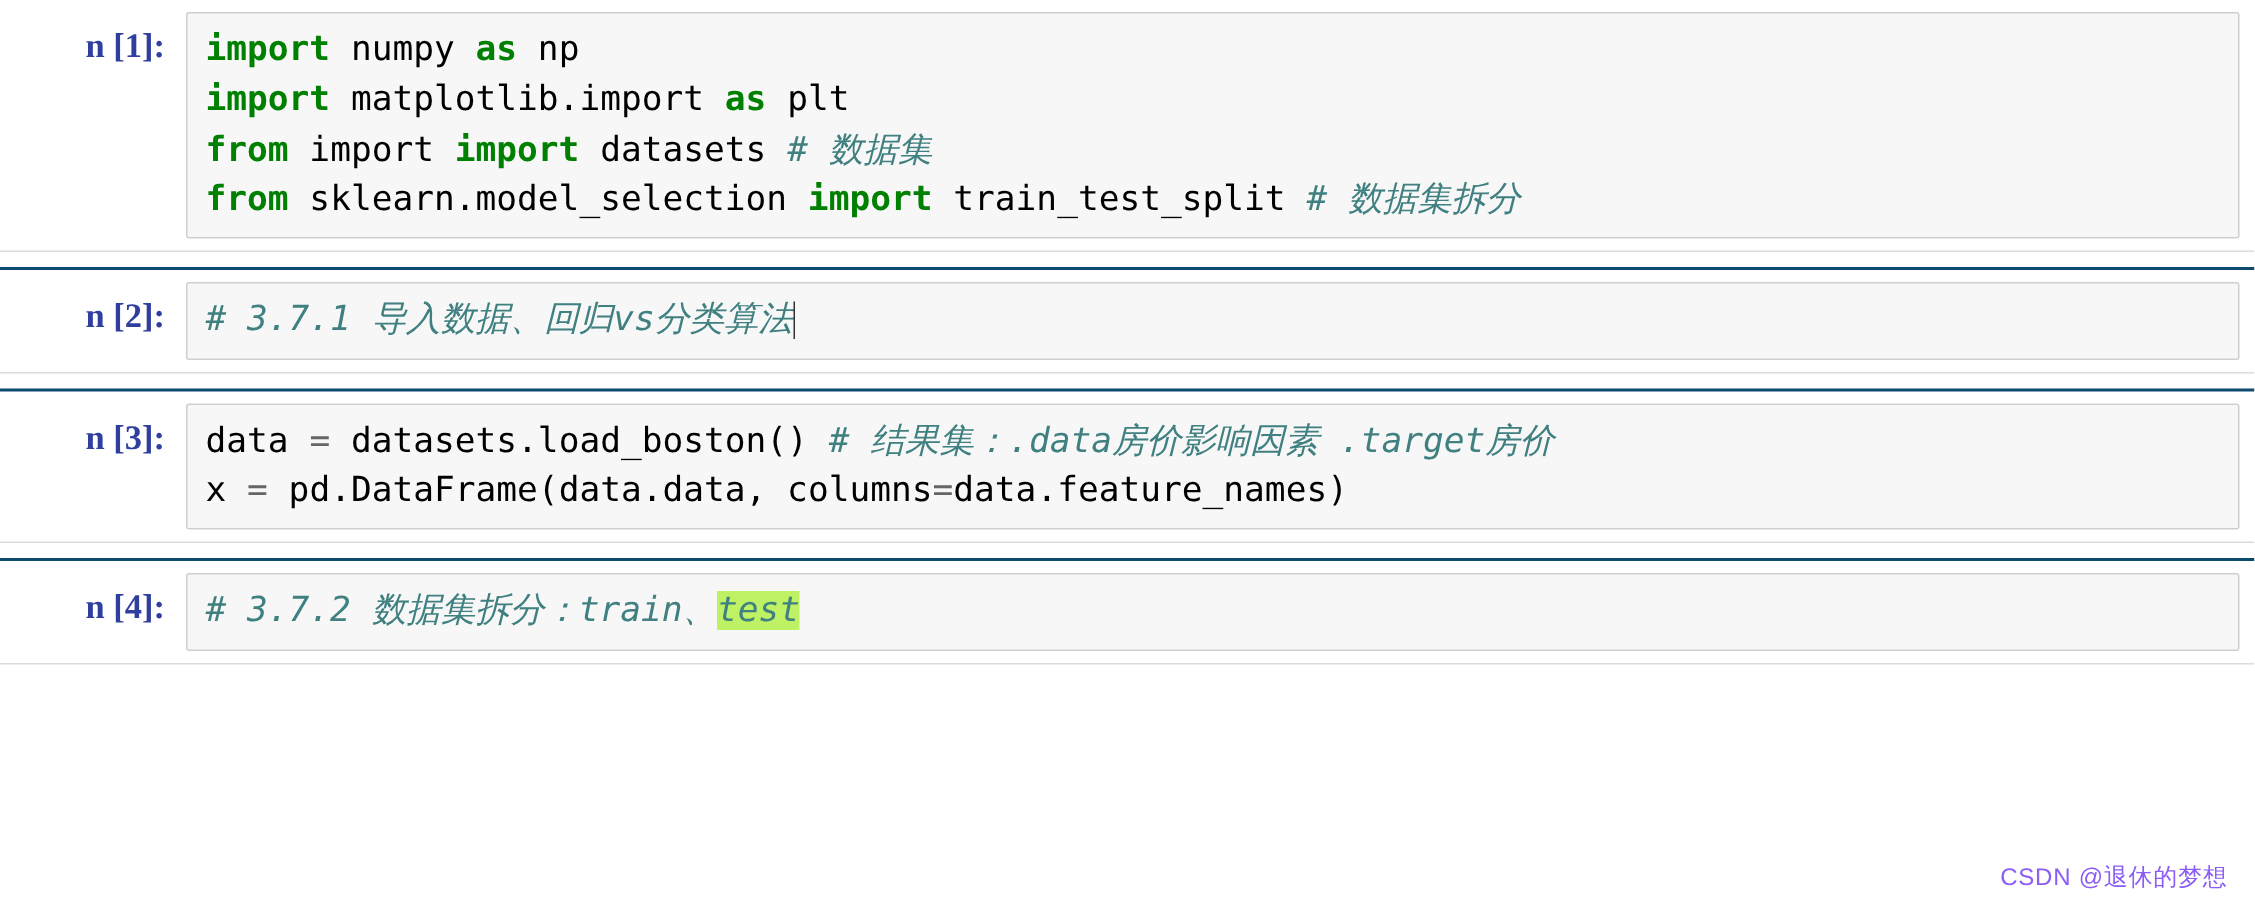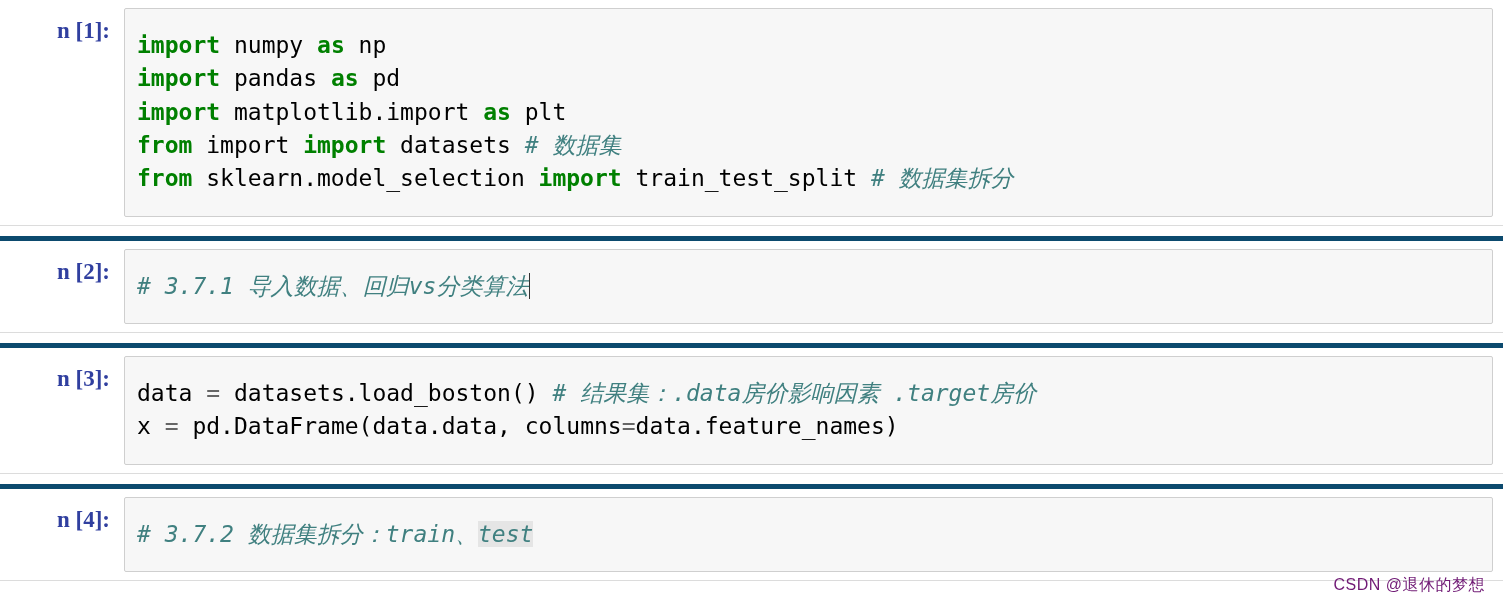--- a/index.html
+++ b/index.html
@@ -5,83 +5,82 @@
   body {
     margin: 0;
     padding: 0;
     font-family: "DejaVu Sans Mono", Consolas, Monaco, monospace;
     font-size: 23px;
     background: #ffffff;
     color: #000;
   }
   .cell {
     display: flex;
-    border-top: 5px solid #0c4a6e;
+    border-top: 2px solid #0c4a6e;
     border-bottom: 1px solid #dcdcdc;
     padding: 8px 0;
     margin-bottom: 10px;
     background: #fff;
   }
   .cell:first-child { border-top: none; }
   .prompt {
     flex: 0 0 110px;
     text-align: right;
     padding: 10px 14px 10px 0;
     color: #303F9F;
     font-family: Liberation Serif, serif;
     font-weight: bold;
     white-space: nowrap;
   }
   .input-area {
     flex: 1;
     border: 1px solid #cfcfcf;
     border-radius: 2px;
     background: #f7f7f7;
-    padding: 20px 12px;
+    padding: 8px 12px;
     margin-right: 10px;
     line-height: 1.45;
     overflow-x: auto;
   }
   .input-area .line {
     white-space: pre;
   }
   .kw   { color: #008000; font-weight: bold; }       
   .nm   { color: #000000; }                           
   .cm   { color: #408080; font-style: italic; }       
   .op   { color: #666666; }
   .str  { color: #BA2121; }
   .watermark {
     position: fixed;
     right: 18px;
     bottom: 10px;
-    color: #701a75;
+    color: #8b5cf6;
     font-size: 16px;
     letter-spacing: 0.5px;
     font-family: sans-serif;
     pointer-events: none;
   }
   .cursor {
     display:inline-block;
     width:1px;
     height:1.1em;
     background:#333;
     vertical-align: text-bottom;
     margin-left:1px;
   }
-  .sel { background:#e5e5e5; }
+  .sel { background:#bef264; }
 </style>
 </head>
 <body>
 
 <div id="cells-root">
     <div class="cell">
       <div class="prompt">n [1]:</div>
       <div class="input-area">
         <div class="line"><span class="kw">import</span><span class="nm"> numpy </span><span class="kw">as</span><span class="nm"> np</span></div>
-        <div class="line"><span class="kw">import</span><span class="nm"> pandas </span><span class="kw">as</span><span class="nm"> pd</span></div>
         <div class="line"><span class="kw">import</span><span class="nm"> matplotlib.import </span><span class="kw">as</span><span class="nm"> plt</span></div>
         <div class="line"><span class="kw">from</span><span class="nm"> import </span><span class="kw">import</span><span class="nm"> datasets </span><span class="cm"># 数据集</span></div>
         <div class="line"><span class="kw">from</span><span class="nm"> sklearn.model_selection </span><span class="kw">import</span><span class="nm"> train_test_split </span><span class="cm"># 数据集拆分</span></div>
       </div>
     </div>
     <div class="cell">
       <div class="prompt">n [2]:</div>
       <div class="input-area">
         <div class="line"><span class="cm"># 3.7.1 导入数据、回归vs分类算法</span><span class="cursor"></span></div>
       </div>

